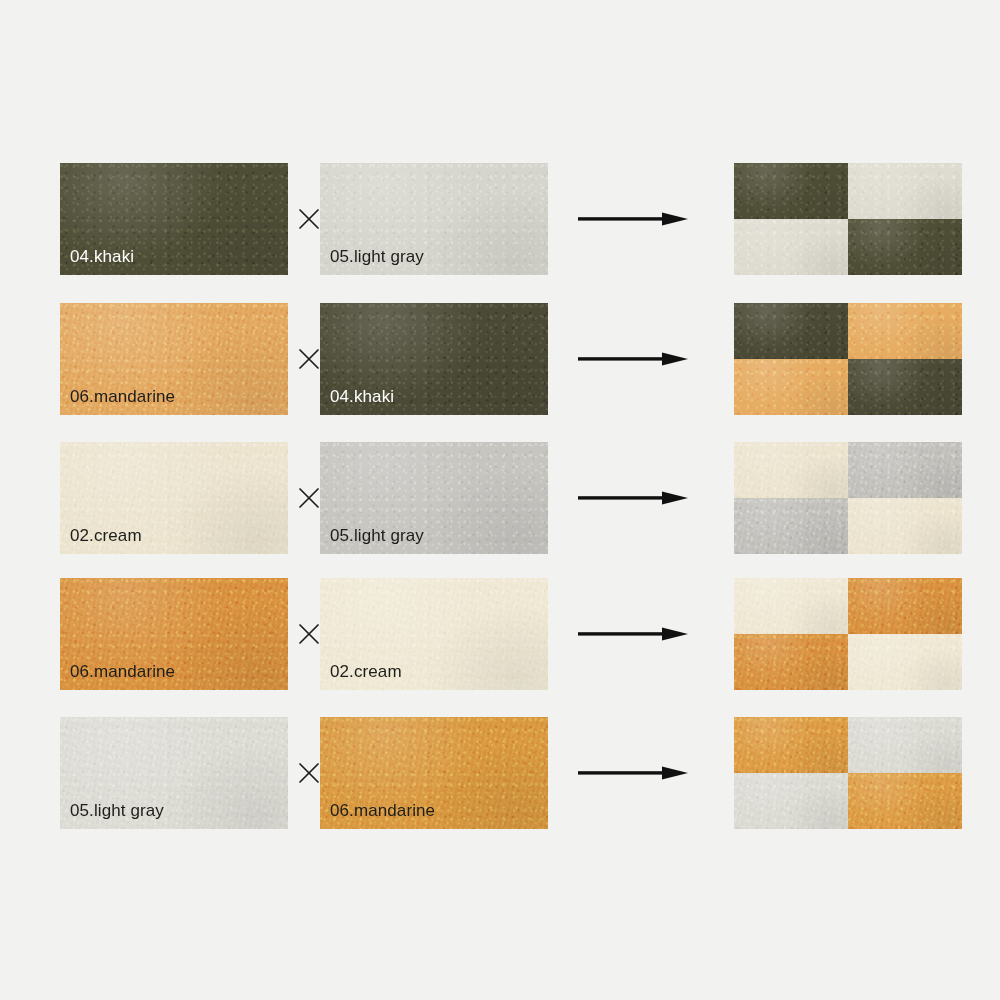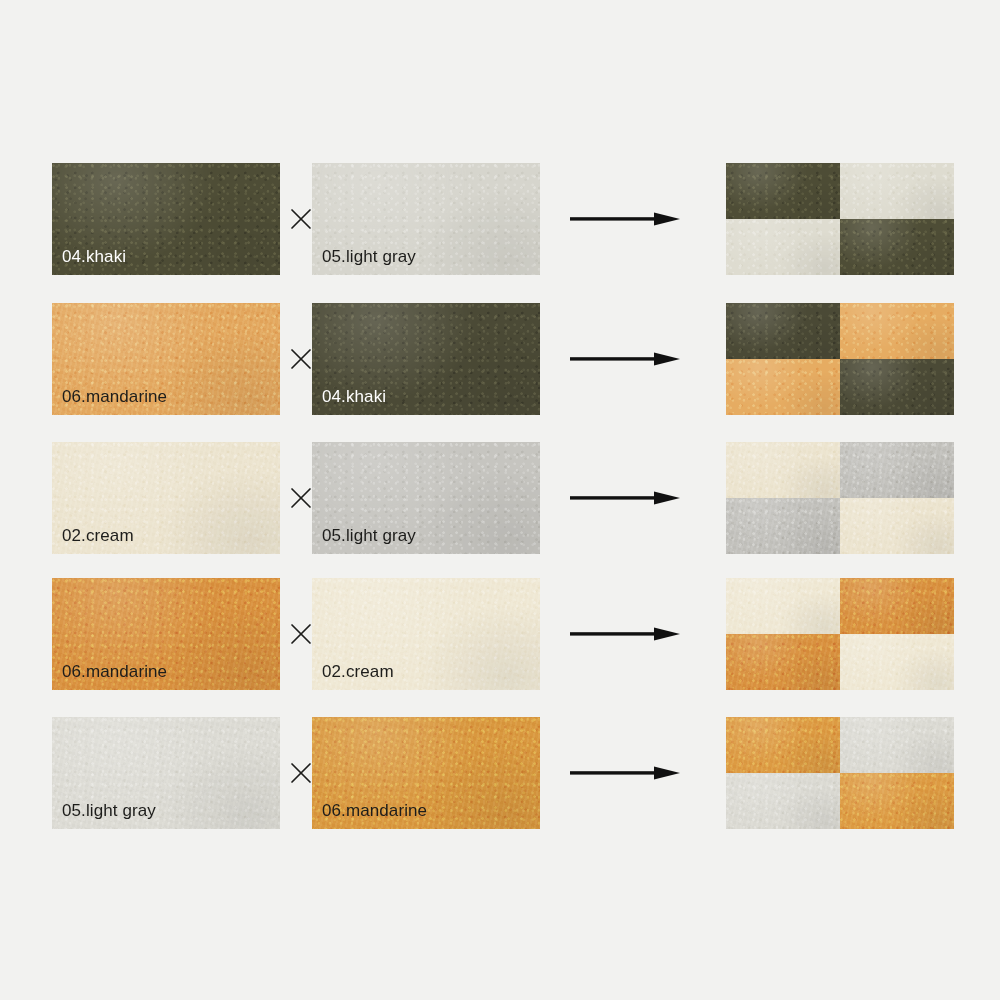--- a/index.html
+++ b/index.html
@@ -4,21 +4,21 @@
 <style>
   html,body{margin:0;padding:0;}
   body{
     width:1000px;height:1000px;
     background:#f2f2f0;
     font-family:"Liberation Sans","DejaVu Sans",sans-serif;
     overflow:hidden;
   }
   #board{position:relative;width:1000px;height:1000px;}
 
-  .row{position:absolute;left:4px;width:856px;height:112px;}
+  .row{position:absolute;left:12px;width:856px;height:112px;}
 
   
   .swatch{
     position:absolute;top:0;width:228px;height:112px;
     overflow:hidden;
   }
   .swatch.a{left:48px;}
   .swatch.b{left:308px;}
   .swatch .tex{position:absolute;inset:0;}
   .swatch .label{

